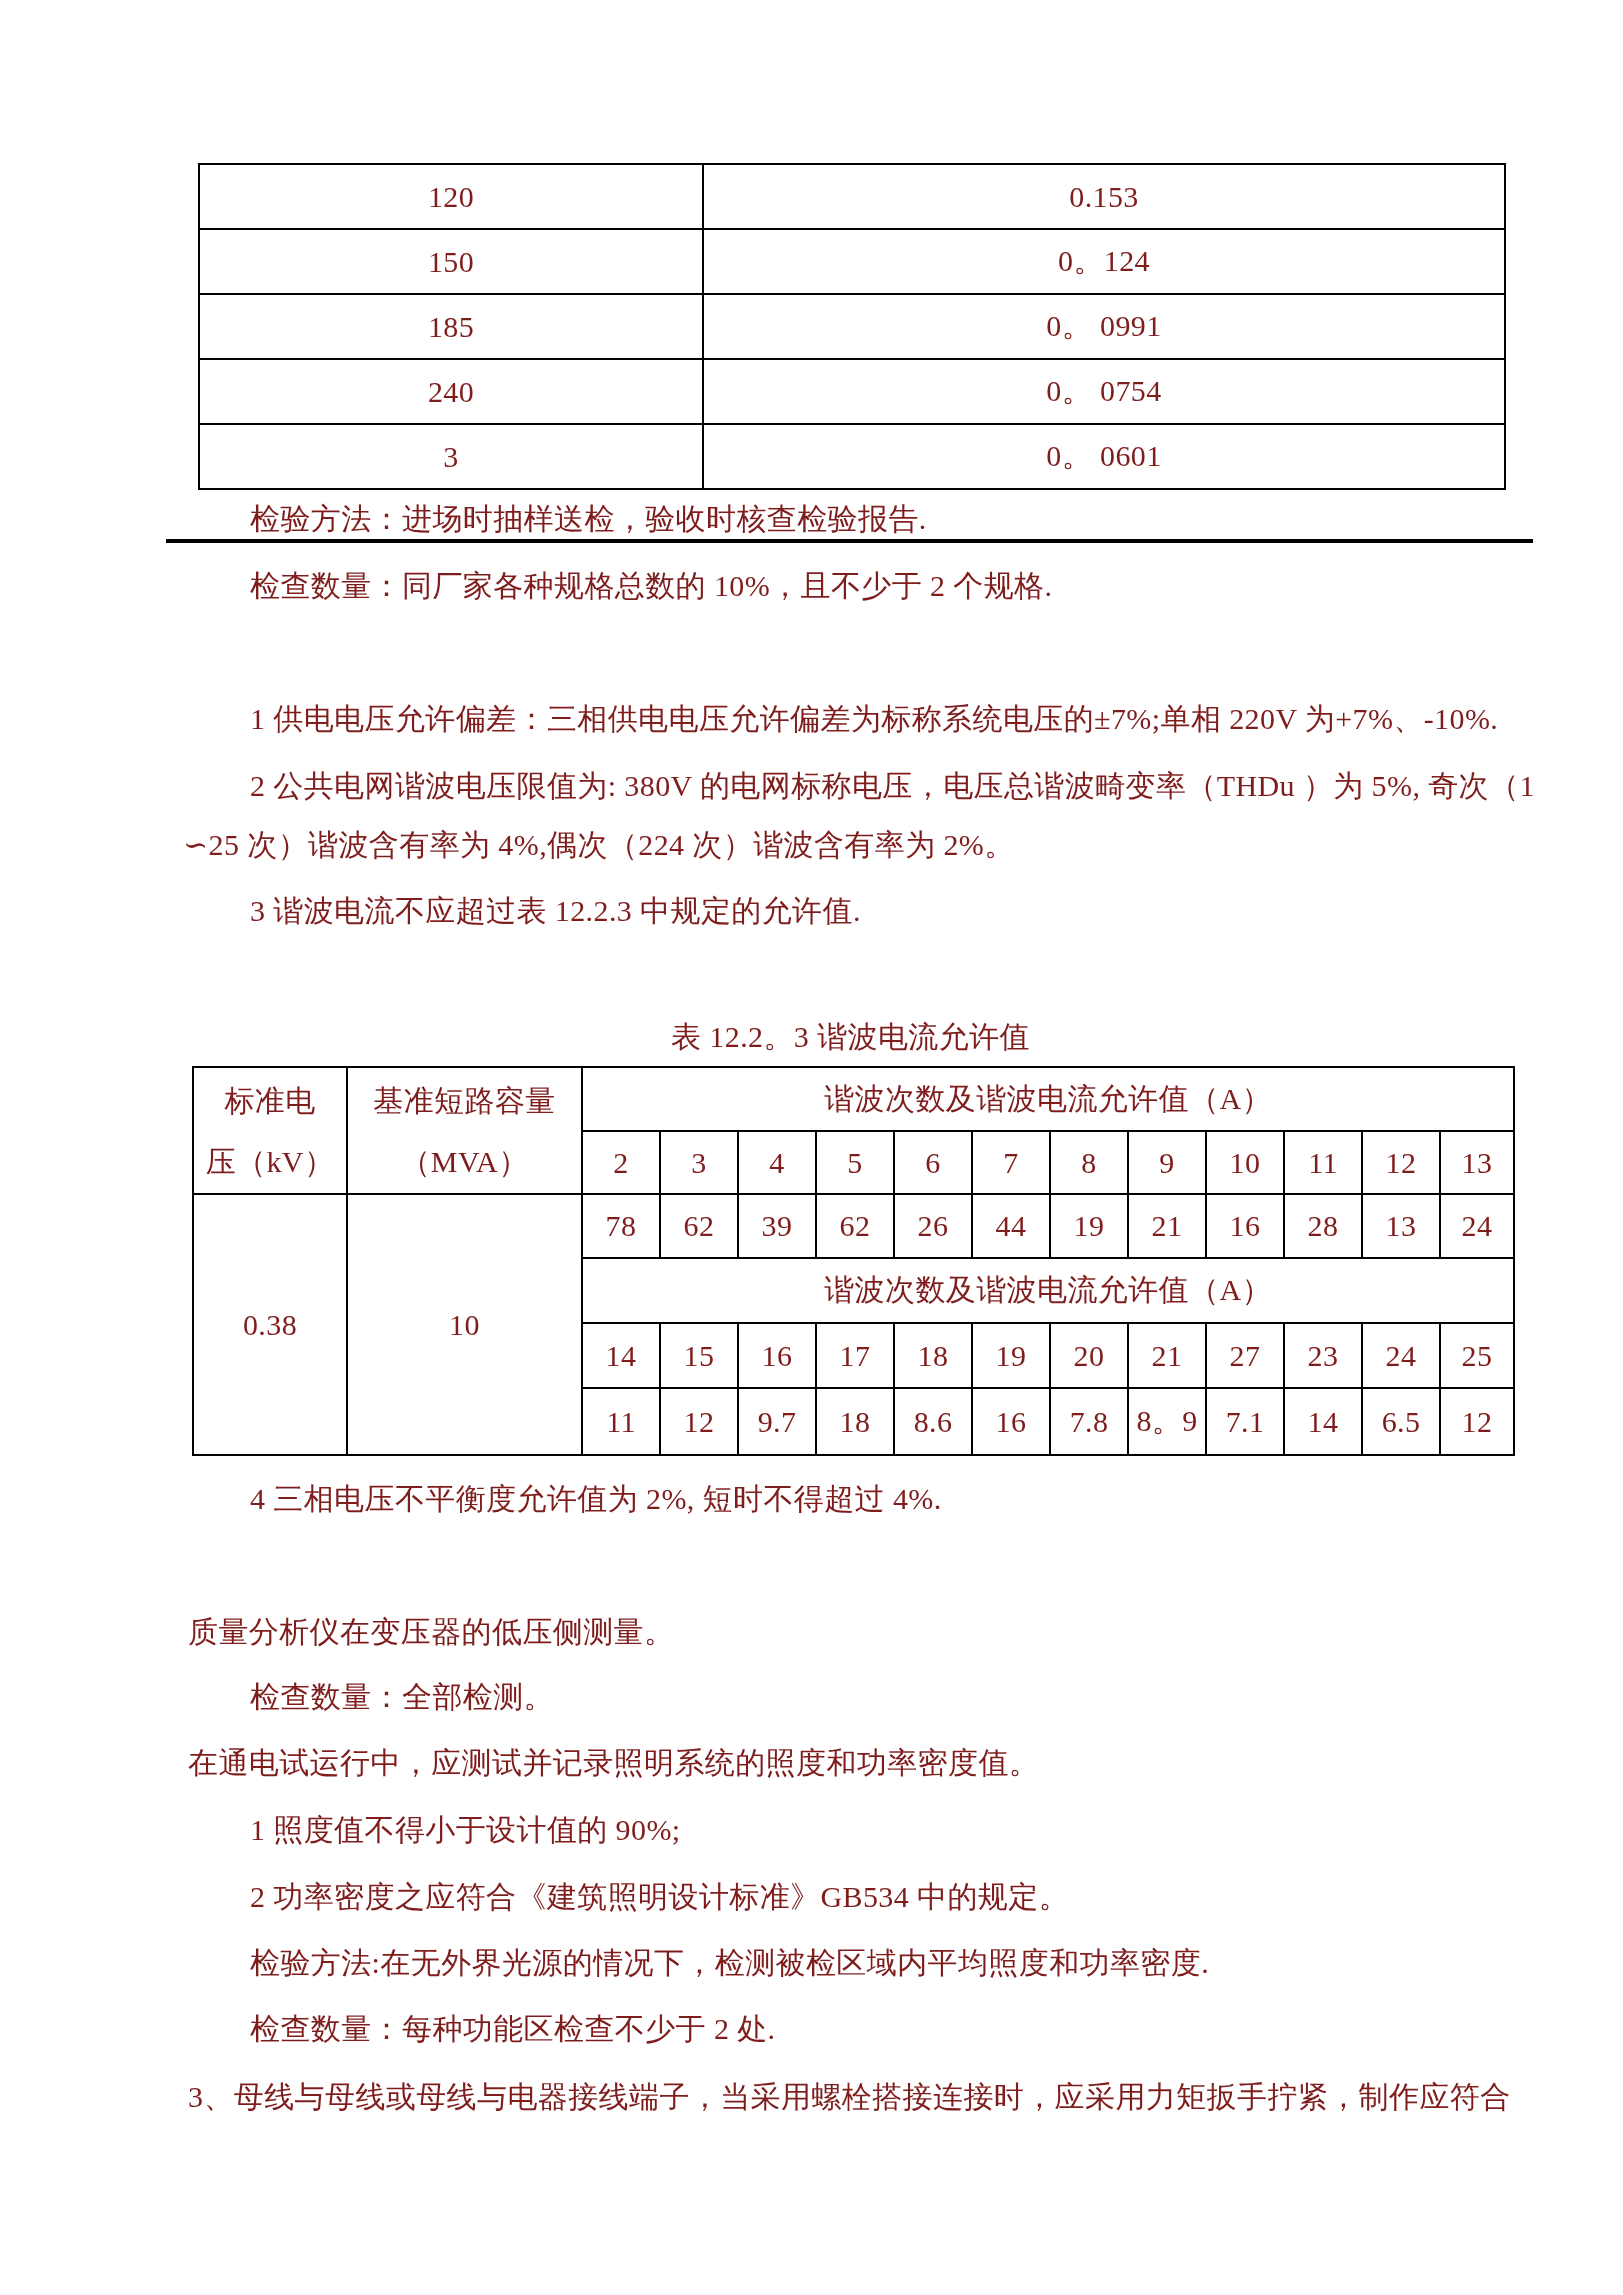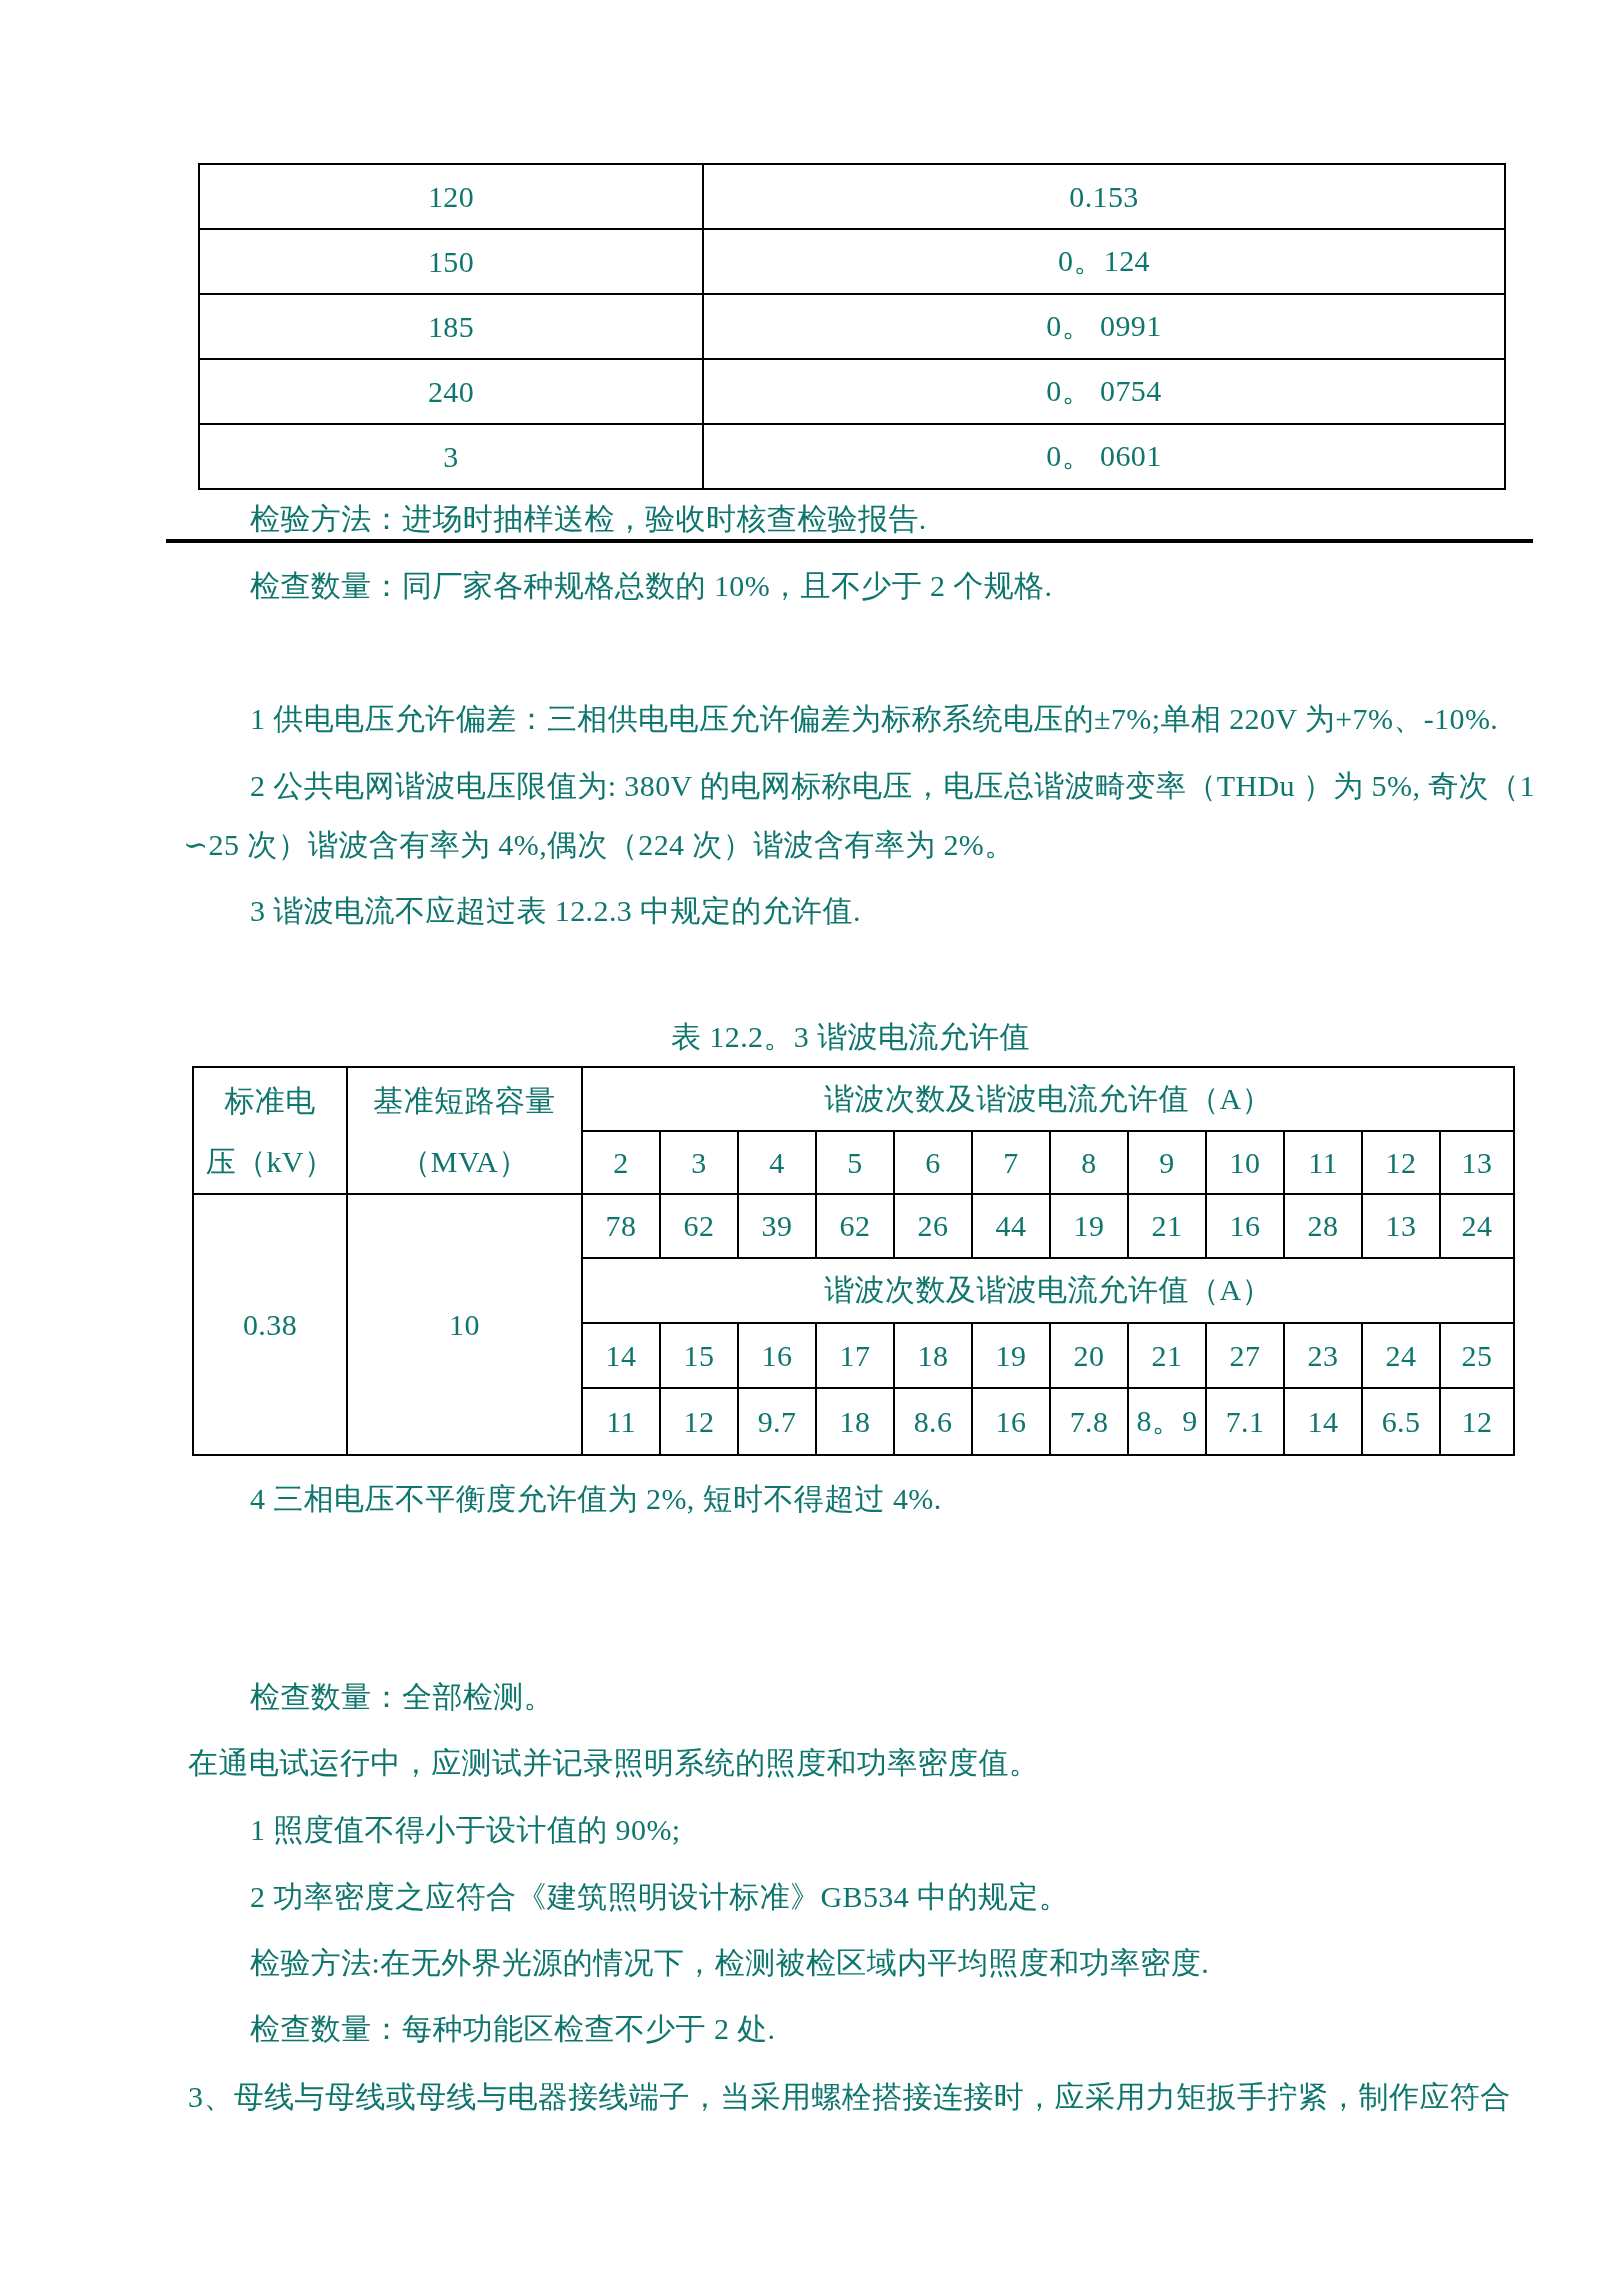--- a/index.html
+++ b/index.html
@@ -1,21 +1,21 @@
 <!DOCTYPE html>
 <html style="font-size:14px"><head>
 <meta charset="utf-8">
 <style>
   html, body { margin: 0; padding: 0; background: #ffffff; }
   .page {
     position: relative;
     width: 1623px;
     height: 2295px;
     background: #ffffff;
-    color: #0f766e;
+    color: #7f1d1d;
     font-family: "Liberation Serif", "DejaVu Serif", serif;
     overflow: hidden;
   }
   .line {
     position: absolute;
     font-size: 30px;
     line-height: 37px;
     white-space: nowrap;
     letter-spacing: 0.4px;
   }
@@ -180,20 +180,21 @@
         <td>8。9</td>
         <td>7.1</td>
         <td>14</td>
         <td>6.5</td>
         <td>12</td>
       </tr>
     </tbody>
   </table>
 
   <div class="line" style="left:250px; top:1480px">4 三相电压不平衡度允许值为 2%, 短时不得超过 4%.</div>
+  <div class="line" style="left:188px; top:1613px">质量分析仪在变压器的低压侧测量。</div>
   <div class="line" style="left:250px; top:1678px">检查数量：全部检测。</div>
   <div class="line" style="left:188px; top:1744px">在通电试运行中，应测试并记录照明系统的照度和功率密度值。</div>
   <div class="line" style="left:250px; top:1811px">1 照度值不得小于设计值的 90%;</div>
   <div class="line" style="left:250px; top:1878px">2 功率密度之应符合《建筑照明设计标准》GB534 中的规定。</div>
   <div class="line" style="left:250px; top:1944px">检验方法:在无外界光源的情况下，检测被检区域内平均照度和功率密度.</div>
   <div class="line" style="left:250px; top:2010px">检查数量：每种功能区检查不少于 2 处.</div>
   <div class="line" style="left:188px; top:2078px">3、母线与母线或母线与电器接线端子，当采用螺栓搭接连接时，应采用力矩扳手拧紧，制作应符合</div>
 
 </div>
 

